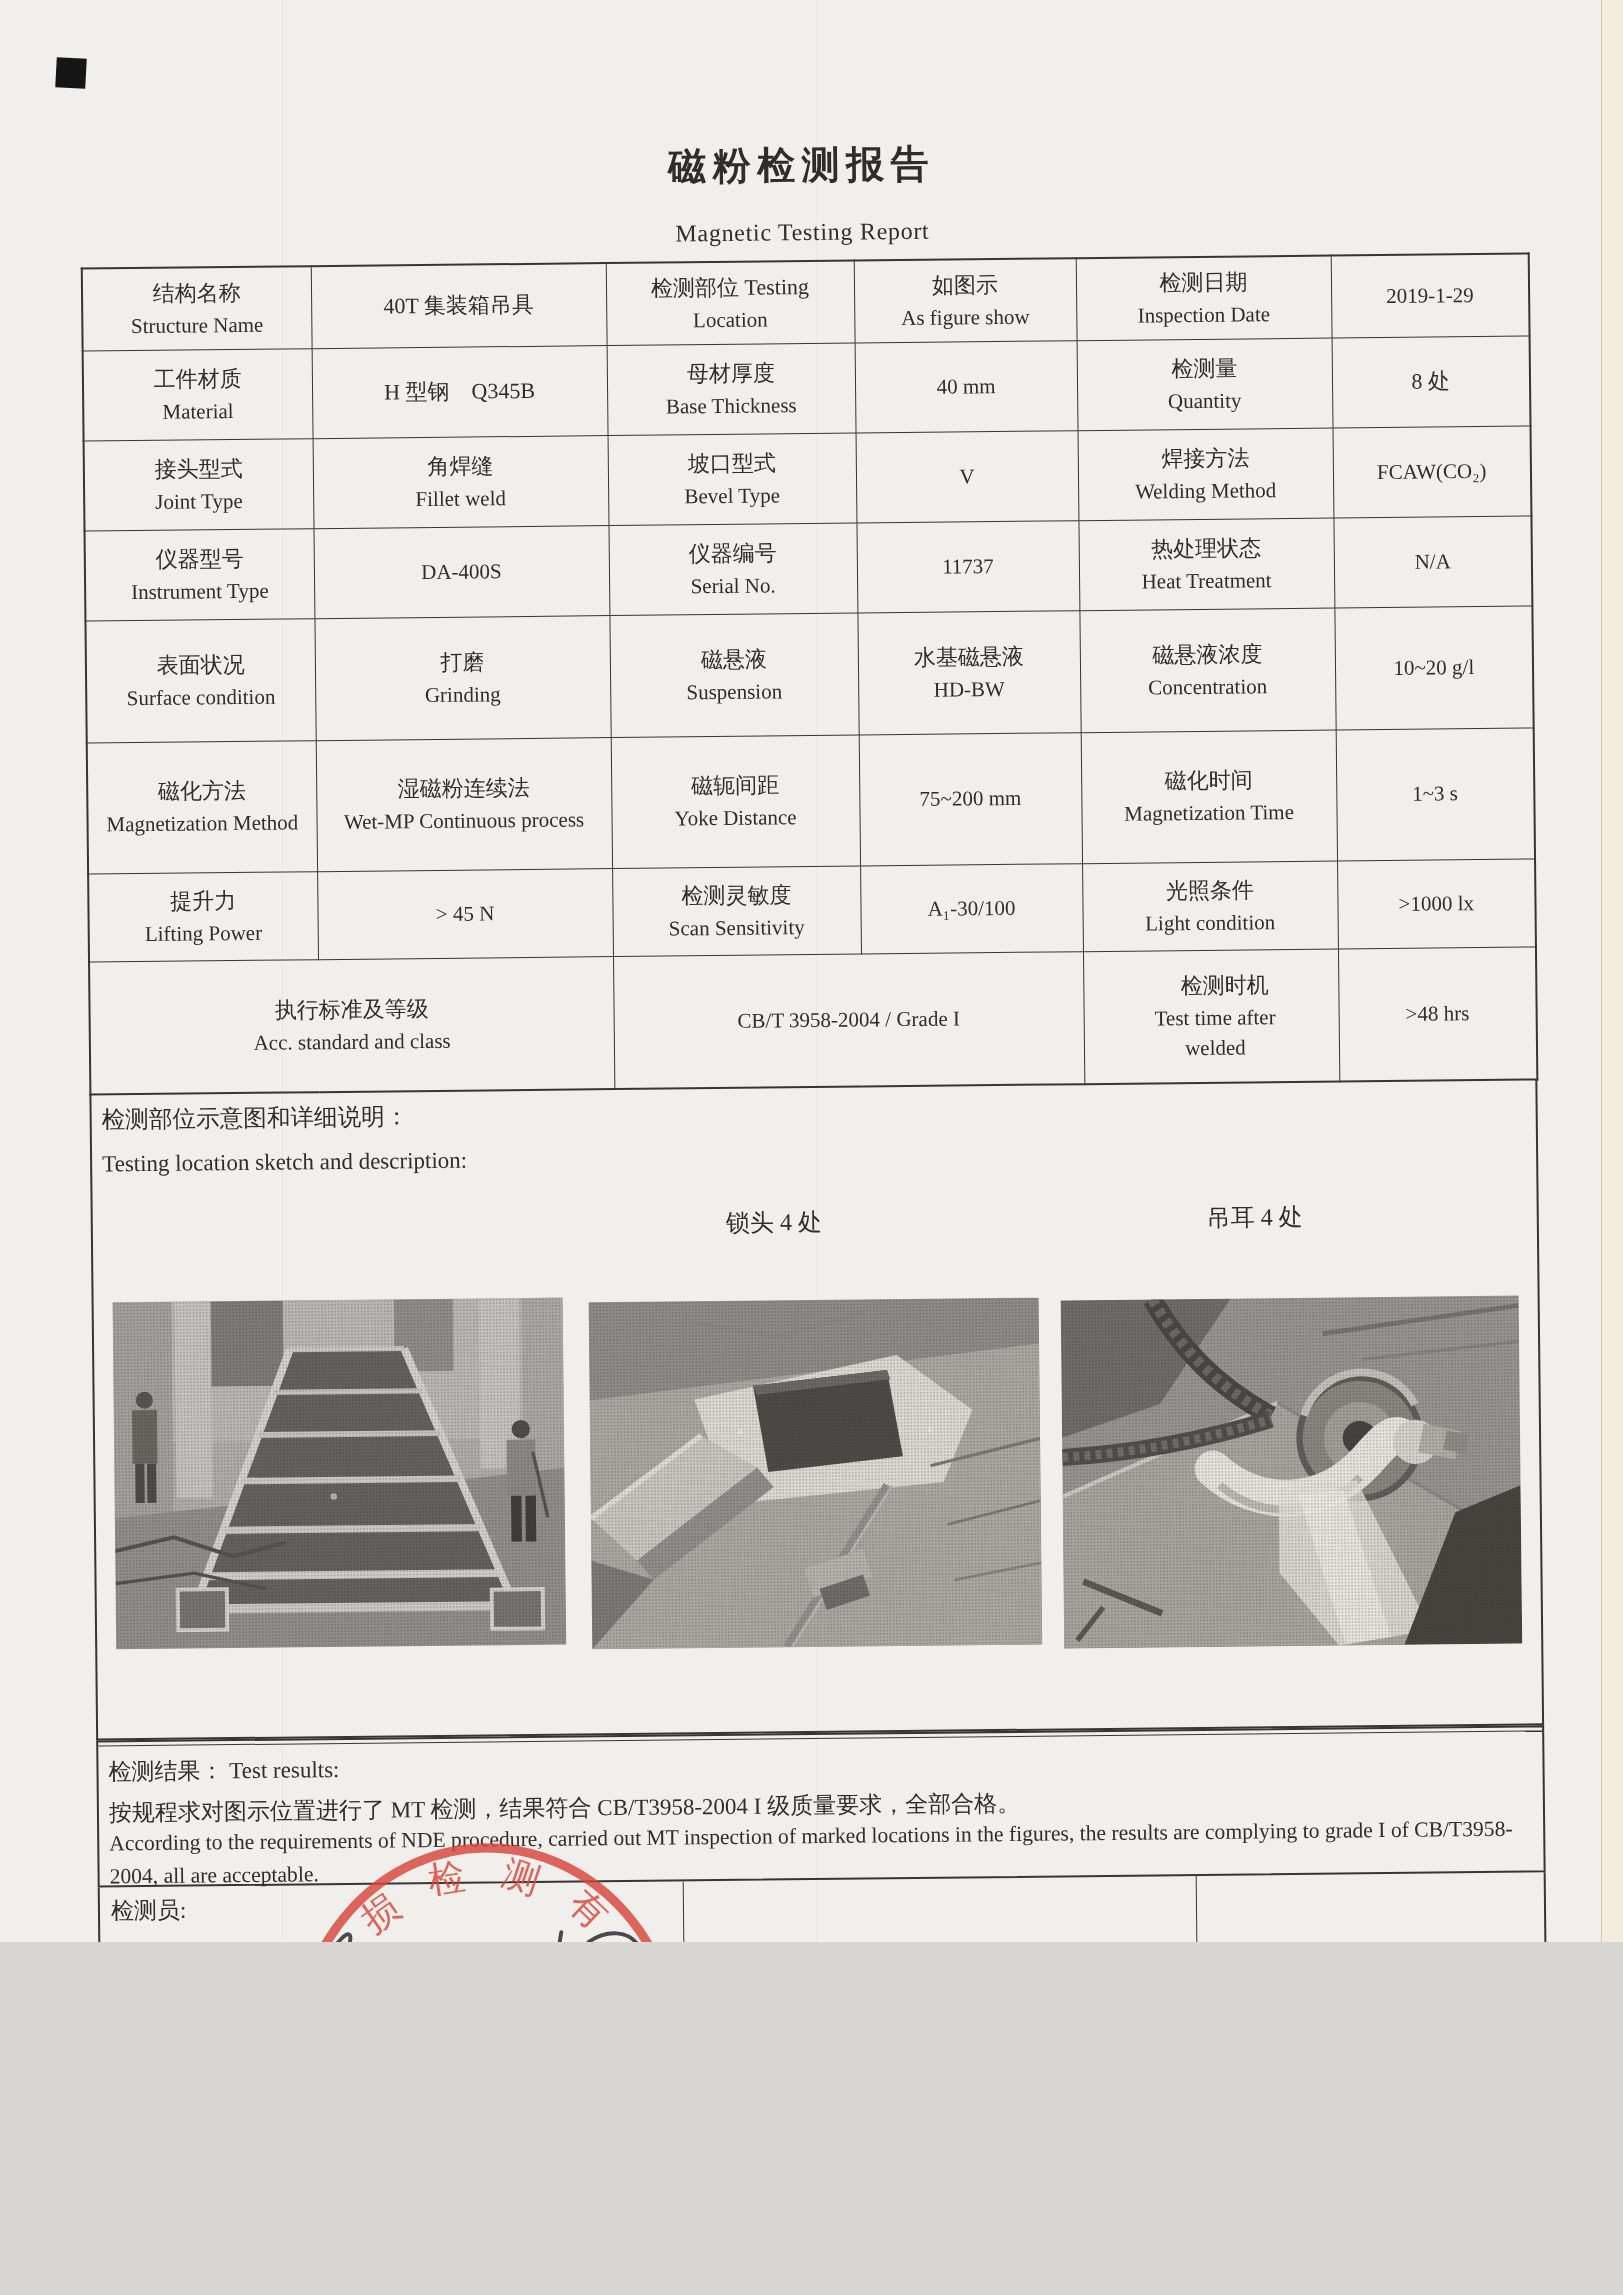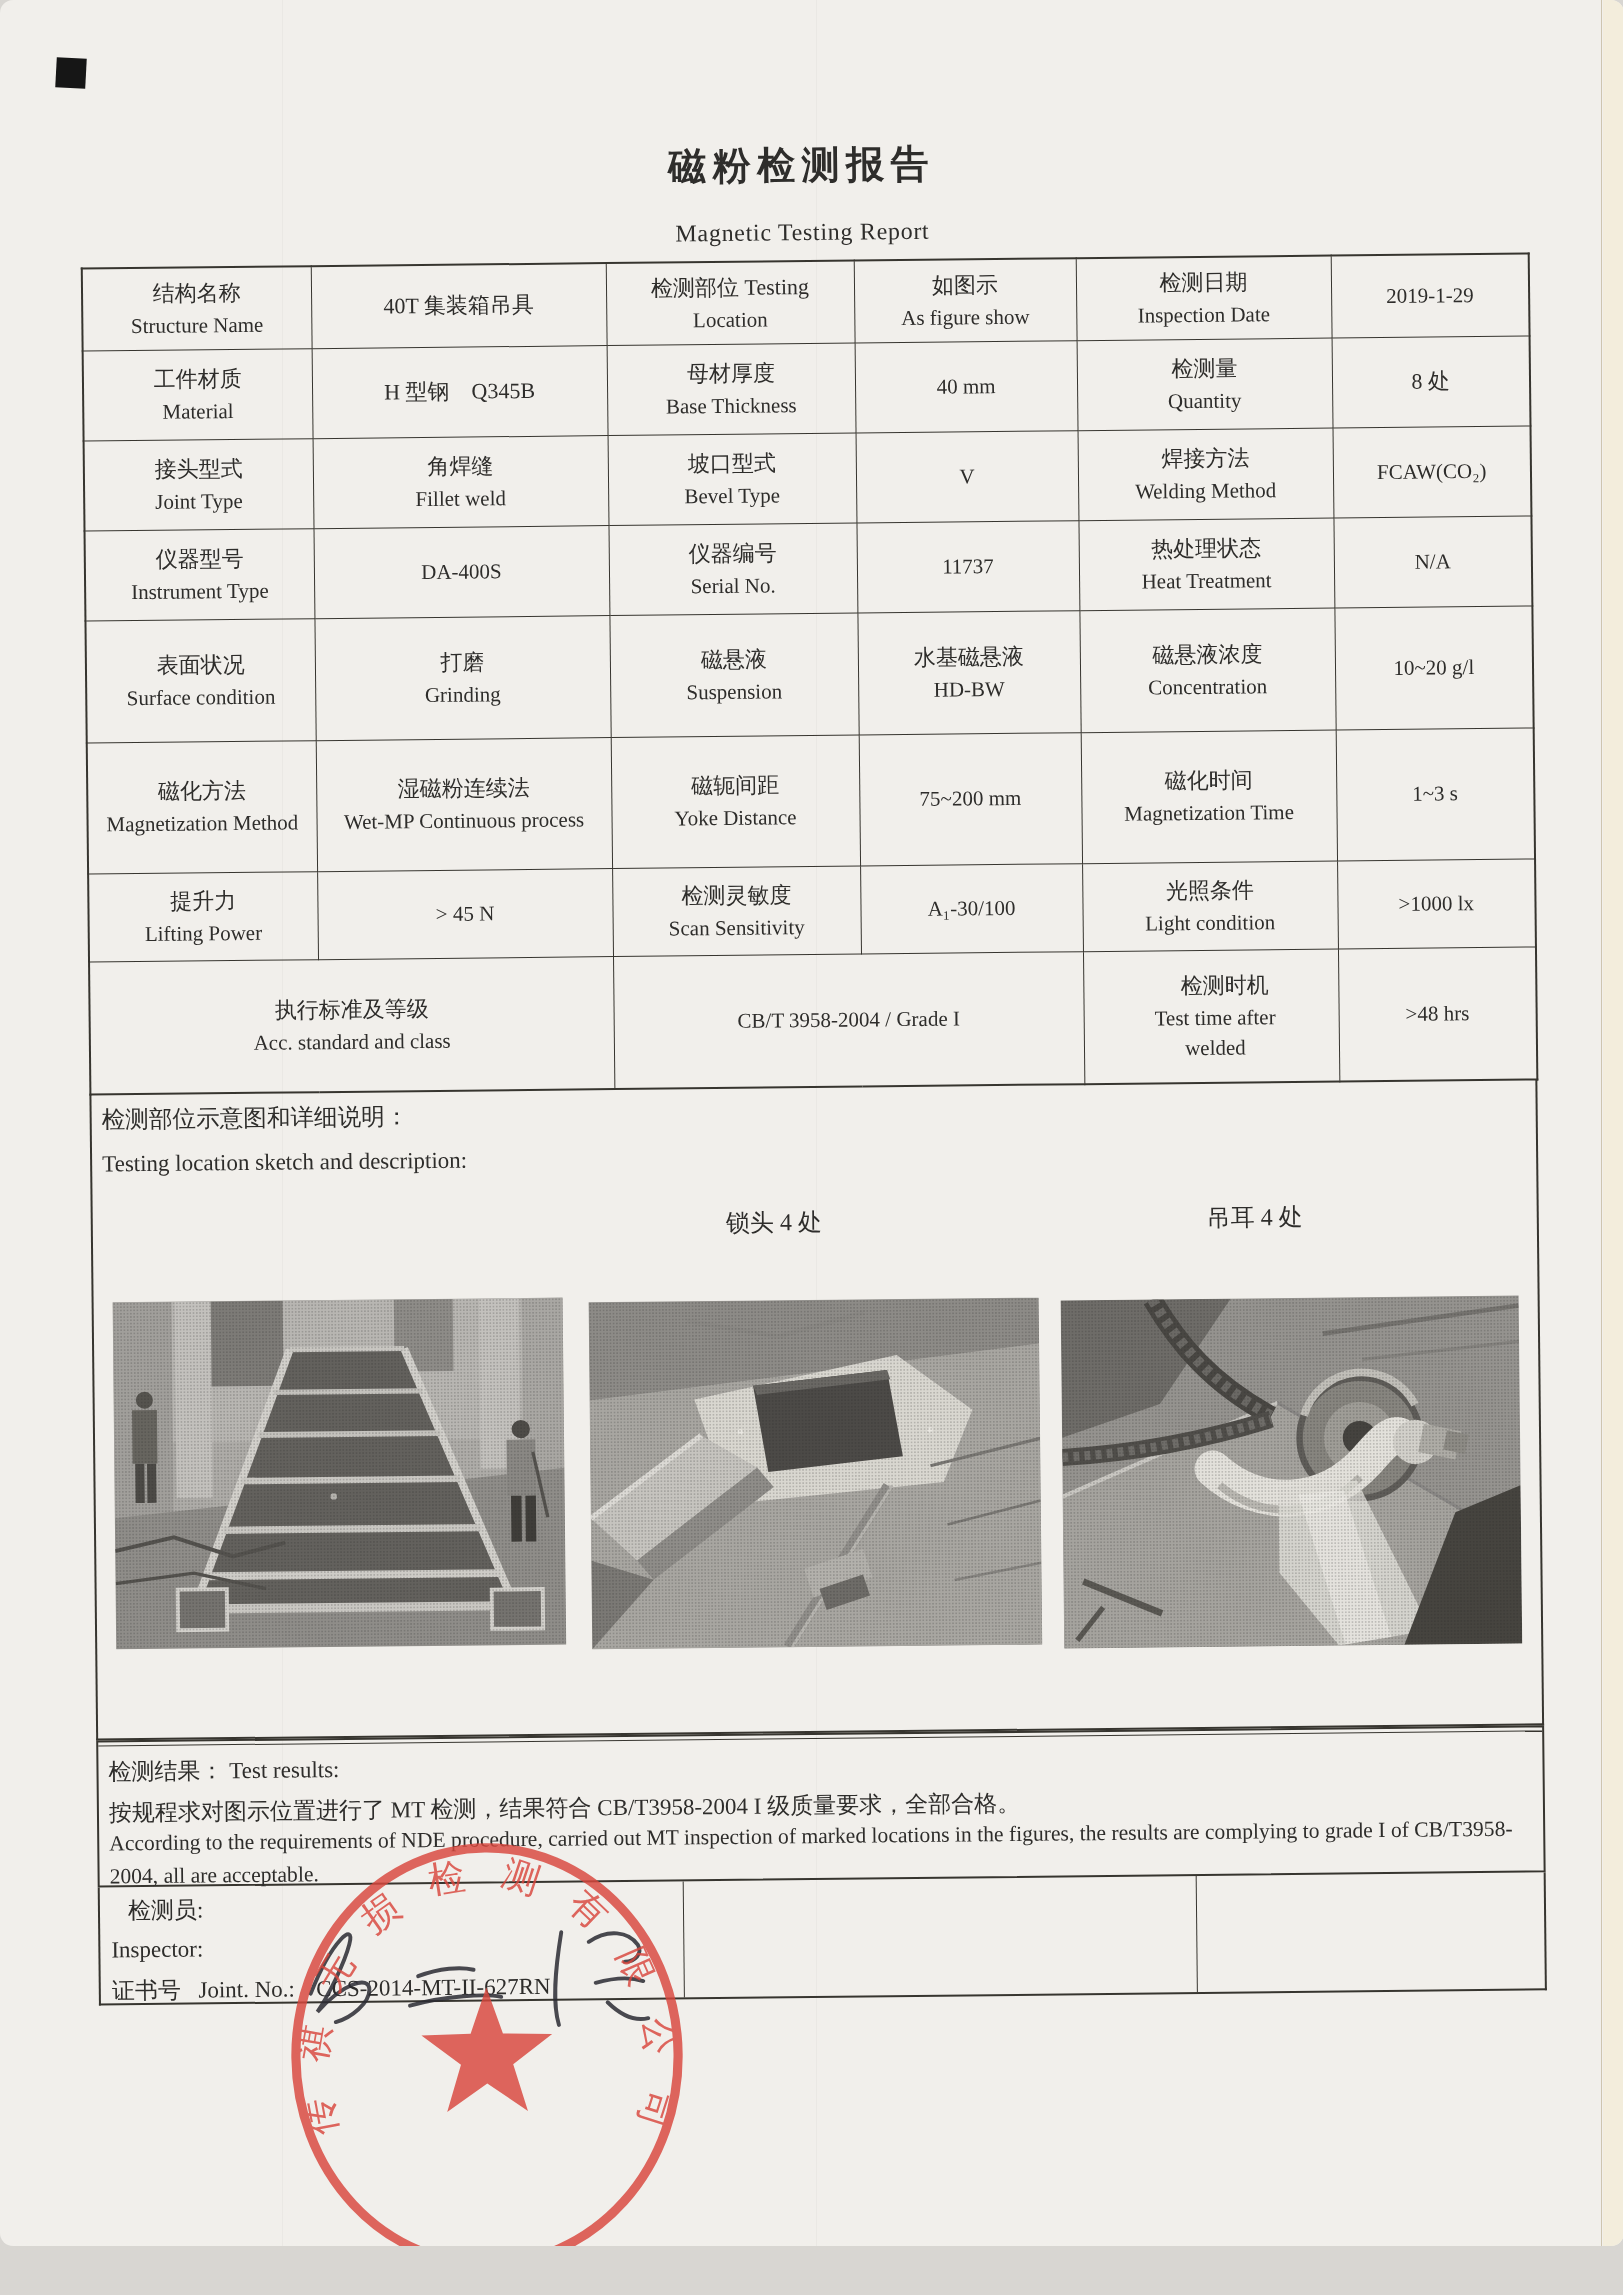--- a/index.html
+++ b/index.html
@@ -1,21 +1,20 @@
 <!DOCTYPE html>
 <html style="font-size:10.5px"><head>
 <meta charset="utf-8">
 <style>
   html,body{margin:0;padding:0;background:#d8d6d2;}
   #page{
-    position:relative;width:1624px;height:2246px;overflow:hidden;
+    position:relative;width:1624px;height:1942px;overflow:hidden;
     background:#f1efeb;
     font-family:"Liberation Serif","DejaVu Serif",serif;
     color:#2e2d2b;
-    border-radius:13px;
   }
   
   .edge-strip{position:absolute;right:0;top:0;width:21px;height:2295px;background:#f3eddc;}
   .edge-line{position:absolute;right:21.6px;top:0;width:1.3px;height:2295px;background:rgba(150,128,82,.38);}
   .corner-mark{position:absolute;left:56px;top:58px;width:30px;height:30px;background:#161616;transform:rotate(3deg);}
   .streak{position:absolute;top:0;height:2295px;width:1.3px;background:rgba(60,60,60,.035);}
   #tilt{position:absolute;left:0;top:0;width:1624px;height:2295px;transform:rotate(-0.6deg);transform-origin:812px 1146px;}
 
   .title{position:absolute;left:0;top:140px;width:1624px;text-align:center;
     font-size:38px;font-weight:700;letter-spacing:6.5px;}
@@ -369,21 +368,21 @@
       <span>检测结果：</span>
       <span>Test results:</span>
     </div>
     <div class="txt" style="left:102px;top:1790px;">按规程求对图示位置进行了 MT 检测，结果符合 CB/T3958-2004 I 级质量要求，全部合格。</div>
     <div class="txt" id="results-en" style="left:102px;top:1820px;">According to the requirements of NDE procedure, carried out MT inspection of marked locations in the figures, the results are complying to grade I of CB/T3958-2004, all are acceptable.</div>
 
     <div class="section" id="footer-section">
       <div class="vline" style="left:583px;"></div>
       <div class="vline" style="left:1096px;"></div>
     </div>
-    <div class="txt" style="left:103px;top:1888px;margin-left:17px;">检测员:</div>
+    <div class="txt" style="left:103px;top:1888px;">检测员:</div>
     <div class="txt" style="left:103px;top:1930px;">Inspector:</div>
     <div class="txt" style="left:103px;top:1968px;">
       <span>证书号</span>
       <span style="margin-left:11.8px;">Joint. No.:</span>
       <span style="margin-left:15.7px;">CCS-2014-MT-II-627RN</span>
     </div>
 
     <svg class="sig" viewBox="0 0 660 210">
       <g fill="none" stroke="#2b2b33" stroke-width="6" stroke-linecap="round" opacity="0.85">
         <path d="M60,140 C95,55 130,30 120,65 C112,95 86,145 70,168 C110,125 150,112 150,135 C150,155 122,178 98,184"></path>

